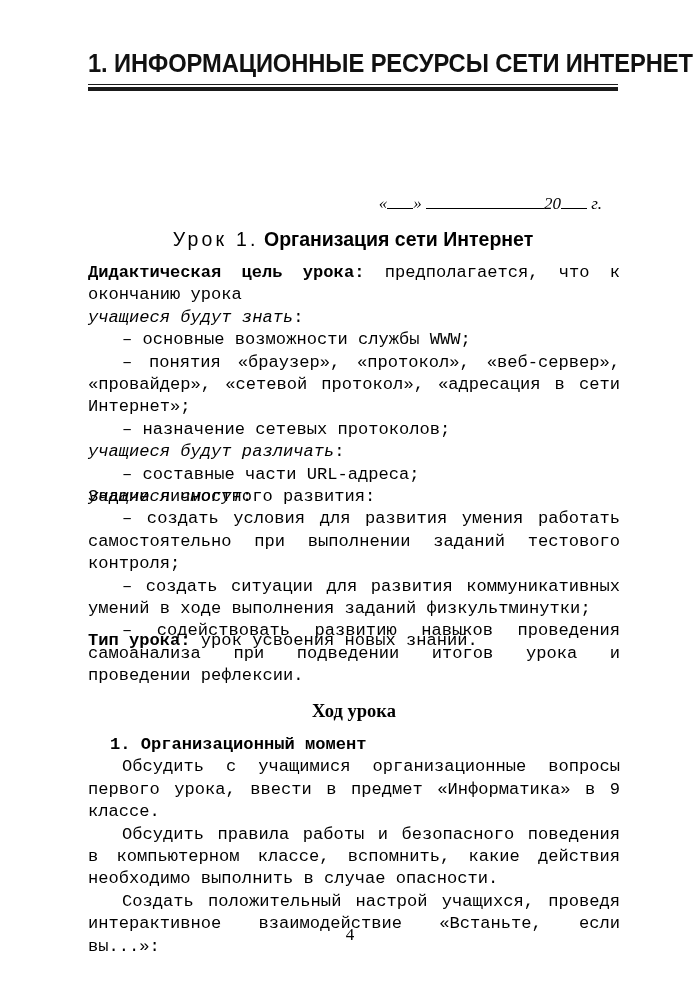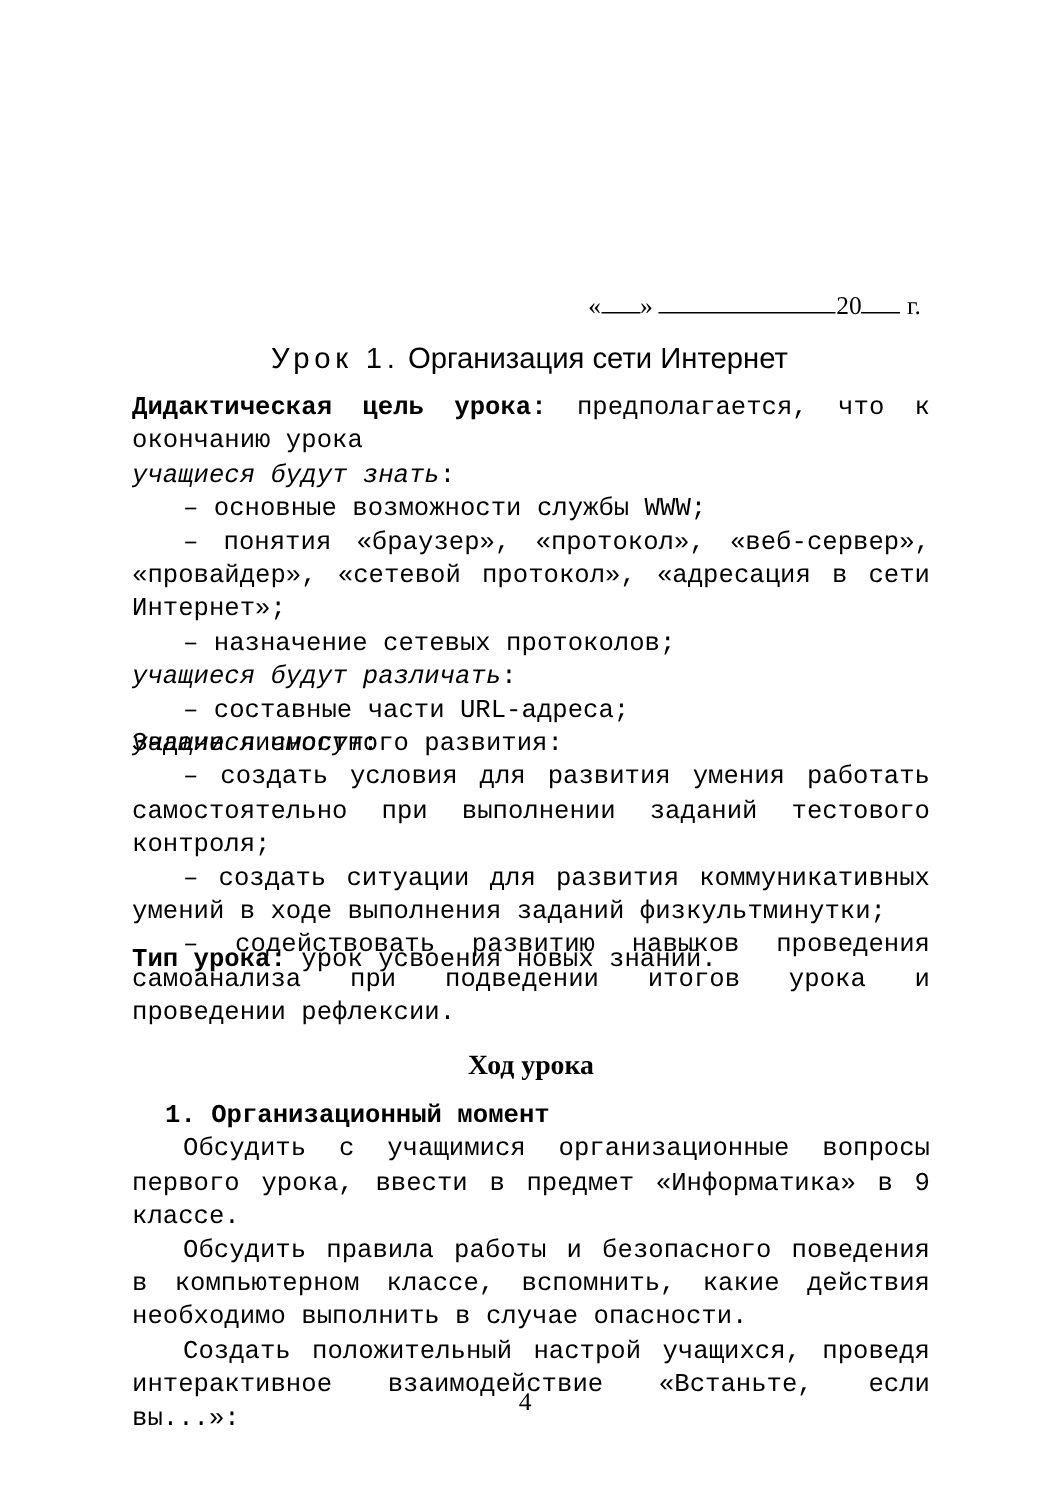--- a/index.html
+++ b/index.html
@@ -54,27 +54,28 @@
     background: #ffffff;
   }
   .chapter-rule .thick {
     height: 4px;
     background: #1a1a1a;
   }
 
   
   .date-line {
     position: absolute;
-    left: 84px;
+    left: 72px;
     top: 192px;
     width: 530px;
     text-align: right;
     font-size: 17px;
     line-height: 1.25;
     white-space: nowrap;
+    font-style: italic;
   }
   .date-line .ul {
     display: inline-block;
     border-bottom: 1px solid #000;
     height: 0.95em;
     vertical-align: baseline;
   }
   .ul-s { width: 26px; }
   .ul-m { width: 118px; }
   .ul-t { width: 26px; }
@@ -89,21 +90,21 @@
     font-family: "Liberation Sans", "DejaVu Sans", sans-serif;
     font-size: 19.5px;
     line-height: 1.2;
     white-space: nowrap;
   }
   .lesson-heading .lesson-num {
     font-weight: normal;
     letter-spacing: 3.2px;
   }
   .lesson-heading .lesson-name {
-    font-weight: normal;
+    font-weight: bold;
     letter-spacing: 0px;
   }
 
   
   .body-block {
     position: absolute;
     left: 88px;
     width: 532px;
     font-size: 17.1px;
     line-height: 22.4px;
@@ -140,20 +141,28 @@
     width: 700px;
     text-align: center;
     font-size: 17px;
   }
 </style>
 </head>
 <body>
 
 <div class="page">
 
+  <div class="chapter-header">
+    <div class="chapter-title">1. ИНФОРМАЦИОННЫЕ РЕСУРСЫ СЕТИ ИНТЕРНЕТ</div>
+    <div class="chapter-rule">
+      <div class="thin"></div>
+      <div class="gap"></div>
+      <div class="thick"></div>
+    </div>
+  </div>
 
   <div class="date-line"><span>«</span><span class="ul ul-s"></span><span>»</span> <span class="ul ul-m"></span><span>20</span><span class="ul ul-t"></span> <span>г.</span></div>
 
   <div class="lesson-heading"><span class="lesson-num">Урок 1.</span> <span class="lesson-name">Организация сети Интернет</span></div>
 
   <div class="body-block" style="top:262px;">
     <p><span class="b">Дидактическая цель урока:</span><span> предполагается, что к окончанию урока</span></p>
     <p class="nojust"><span class="i">учащиеся будут знать</span><span>:</span></p>
     <p class="indent-dash nojust">– основные возможности службы WWW;</p>
     <p class="indent-dash">– понятия «браузер», «протокол», «веб-сервер», «провайдер», «сетевой протокол», «адресация в сети Интернет»;</p>

